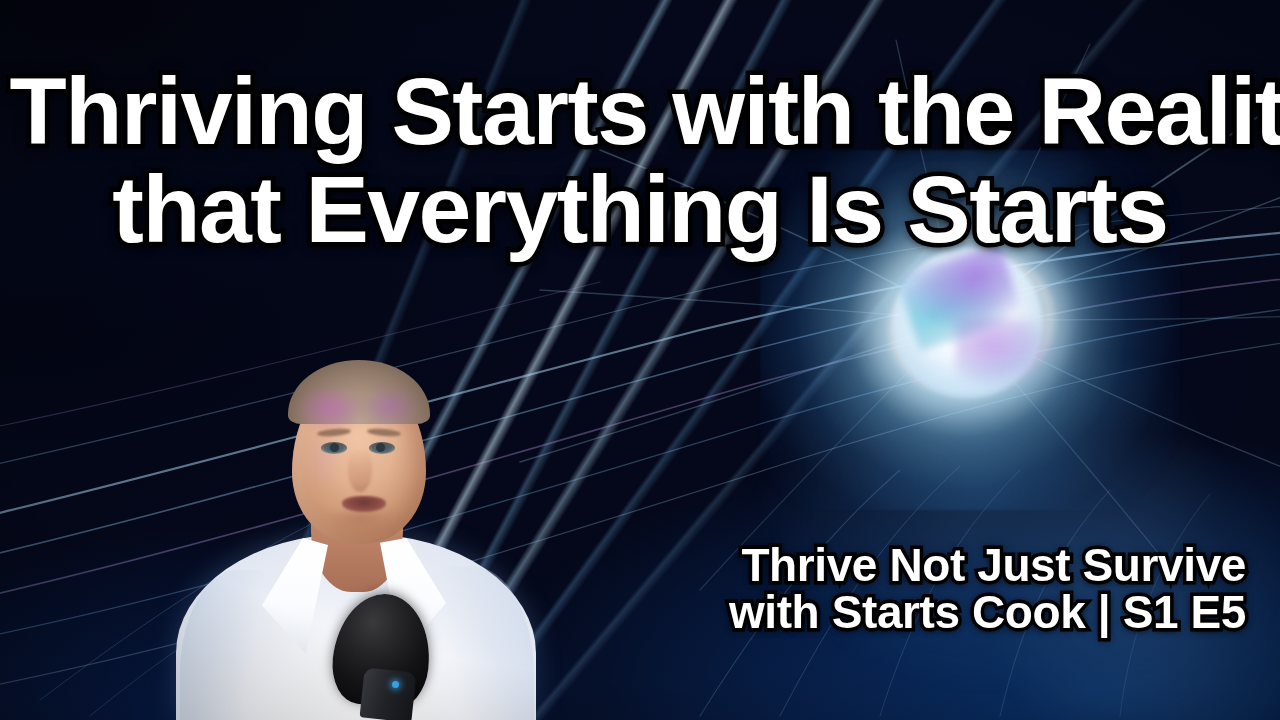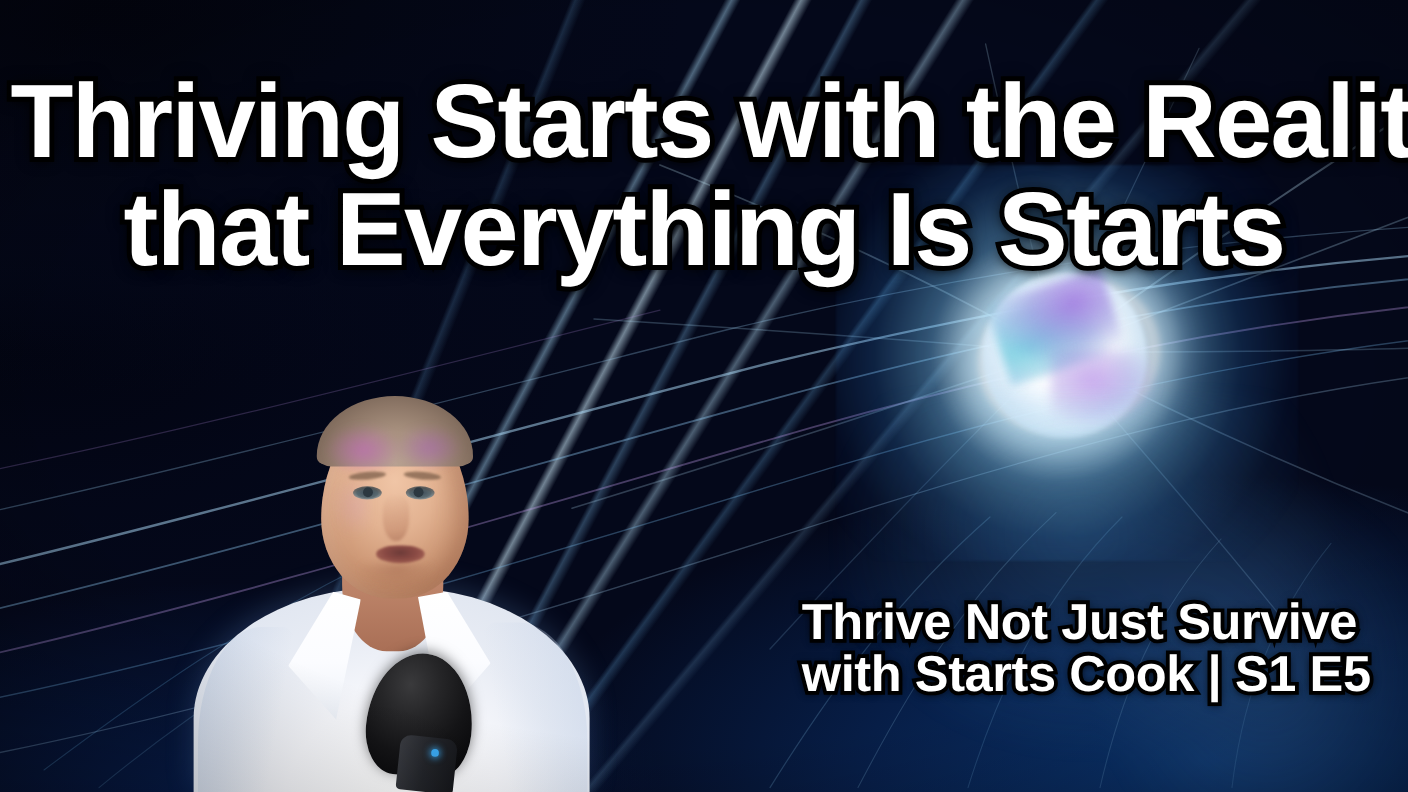--- a/index.html
+++ b/index.html
@@ -310,21 +310,21 @@
     paint-order: stroke fill;
     text-shadow:
       0 0 16px rgba(0,0,0,0.85),
       0 3px 10px rgba(0,0,0,0.8);
   }
   .title-line.l1 { transform: scaleX(0.985); }
 
   .subtitle-block {
     position: absolute;
     right: 34px; top: 542px;
-    text-align: left;
+    text-align: right;
     z-index: 20;
   }
   .subtitle-line {
     display: block;
     color: #ffffff;
     font-weight: 700;
     font-size: 46px;
     line-height: 47px;
     letter-spacing: -0.4px;
     white-space: nowrap;

